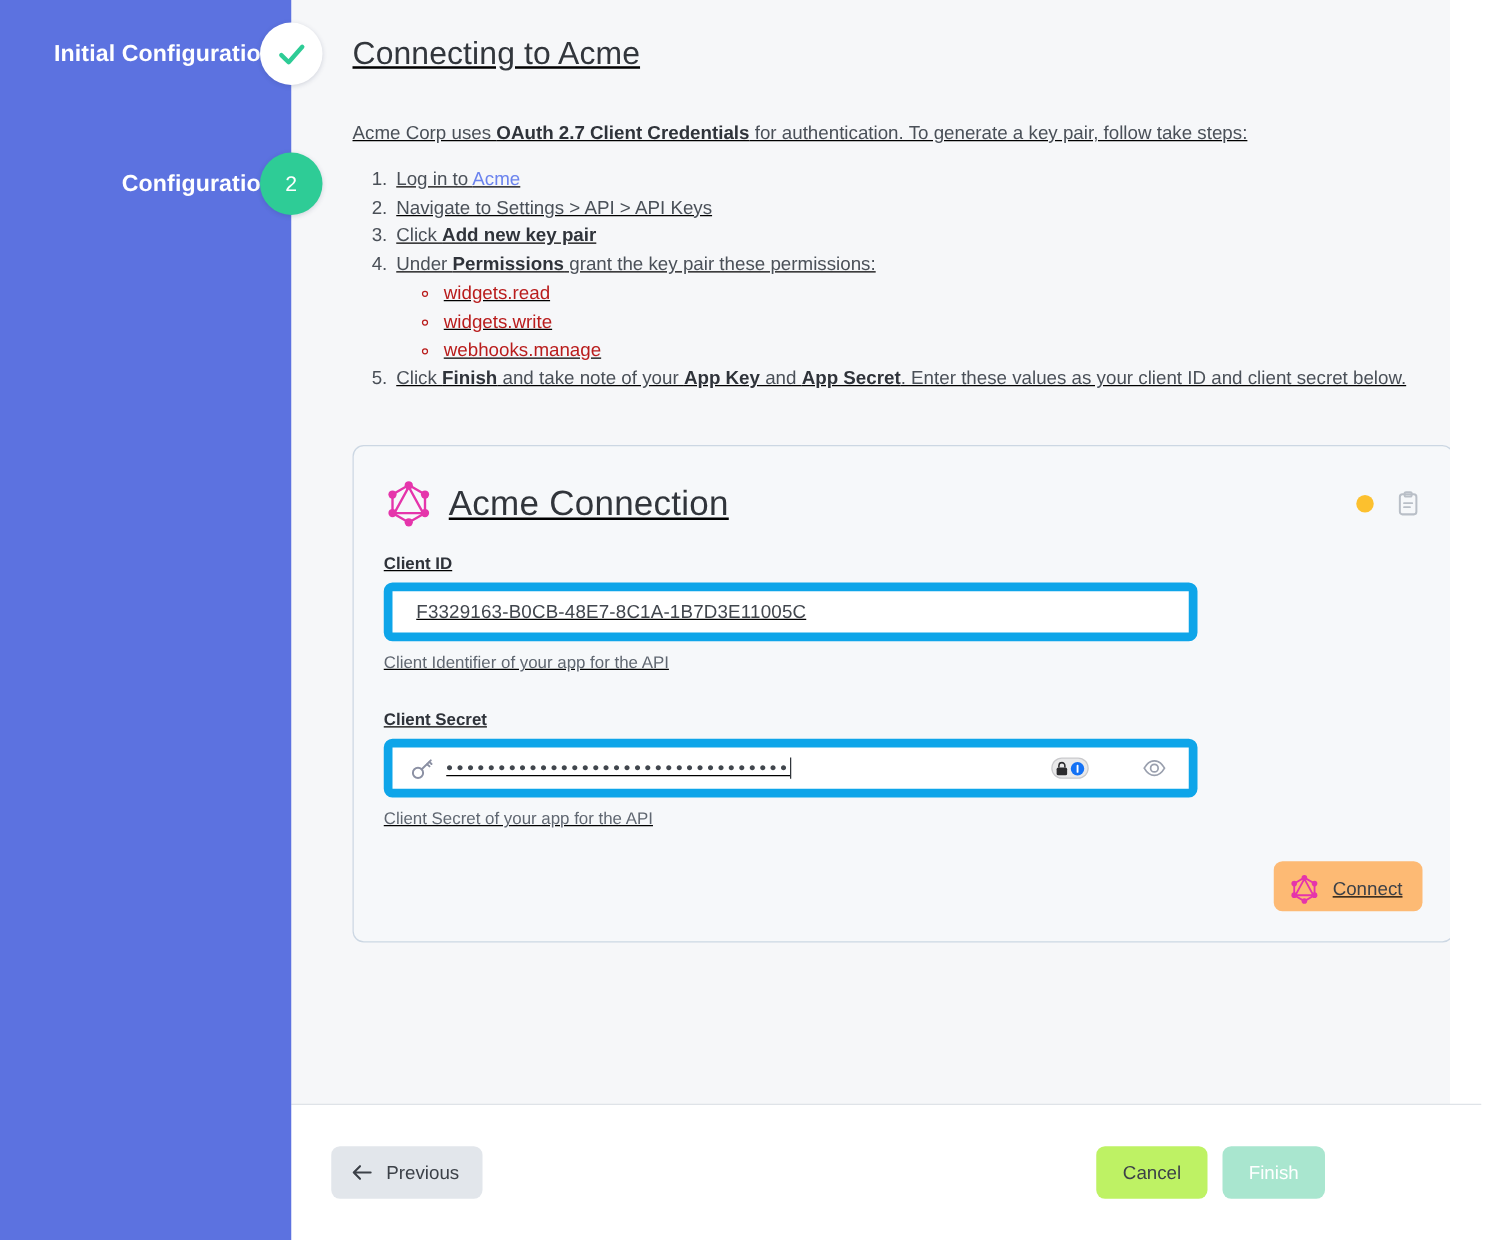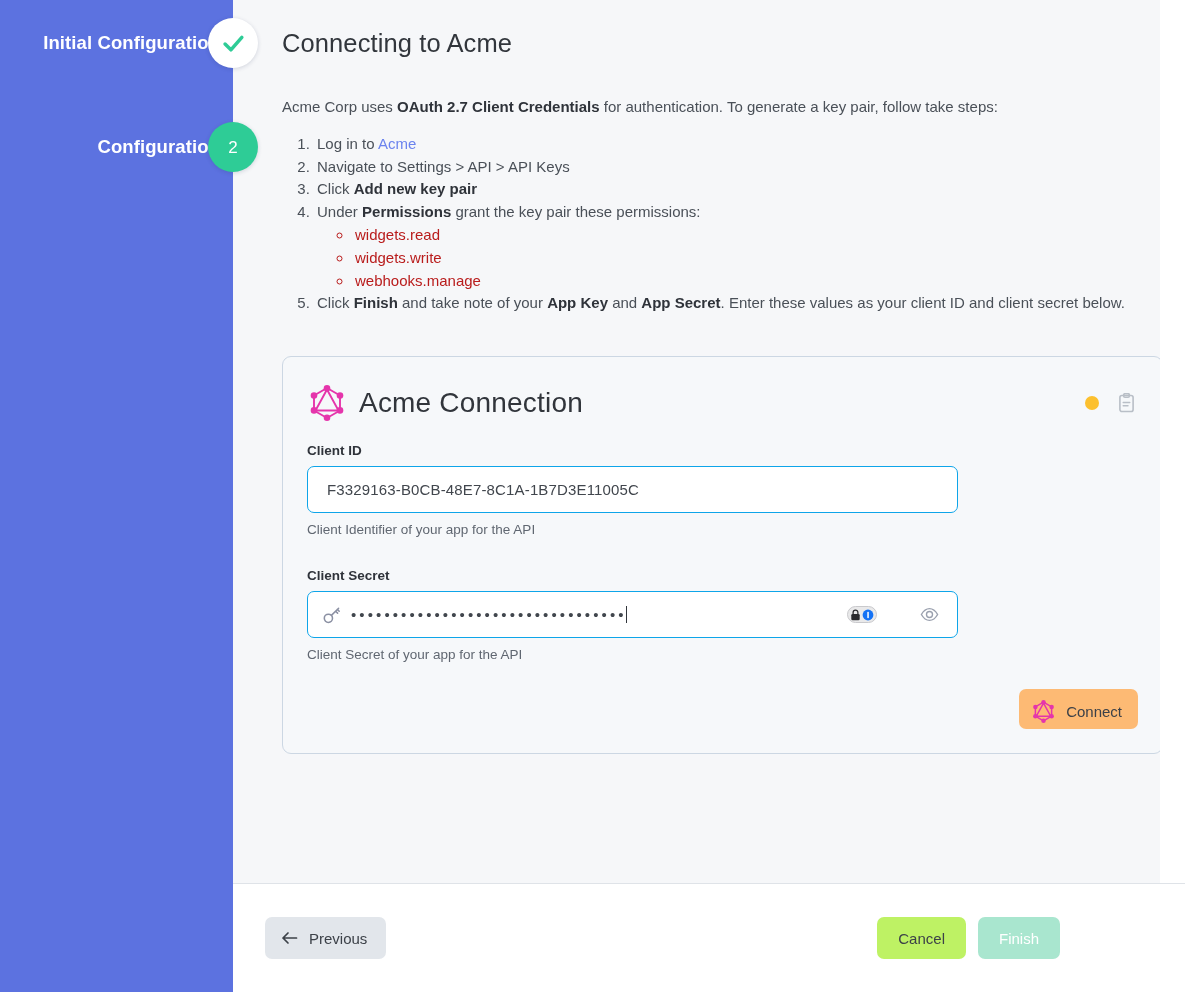--- a/index.html
+++ b/index.html
@@ -66,20 +66,21 @@
   }
   .check-svg { width: 27px; height: 27px; display: block; }
 
   
   .main {
     position: absolute;
     left: 233px; top: 0;
     width: 927px; height: 884px;
     background: #f6f7f9;
     overflow: hidden;
+    text-decoration: underline;
   }
   .main-inner {
     padding: 22px 28px 0 49px;
   }
   .page-title {
     font-size: 25.5px;
     font-weight: normal;
     color: #32363c;
     margin: 0;
     padding-top: 7px;
@@ -151,21 +152,21 @@
   .field-label {
     font-size: 13.5px;
     font-weight: bold;
     color: #2f333a;
     margin: 9px 0 8px 0;
   }
   .field-box {
     width: 651px;
     height: 47px;
     background: #ffffff;
-    border: 1px solid #0ea5e9;
+    border: 7px solid #0ea5e9;
     border-radius: 7px;
     display: flex;
     align-items: center;
     padding: 0 14px 0 19px;
   }
   .field-box.secret { padding-left: 14px; }
   .field-value {
     font-size: 15px;
     color: #41464d;
     letter-spacing: .15px;

